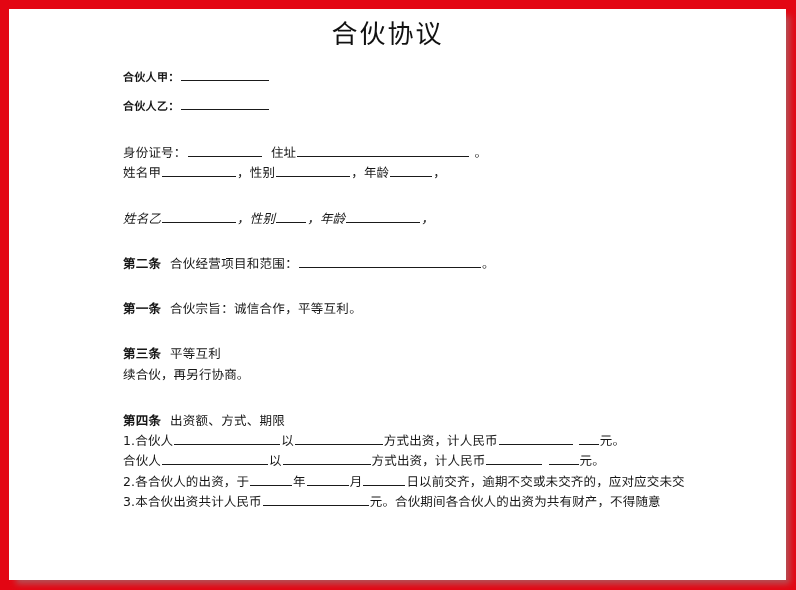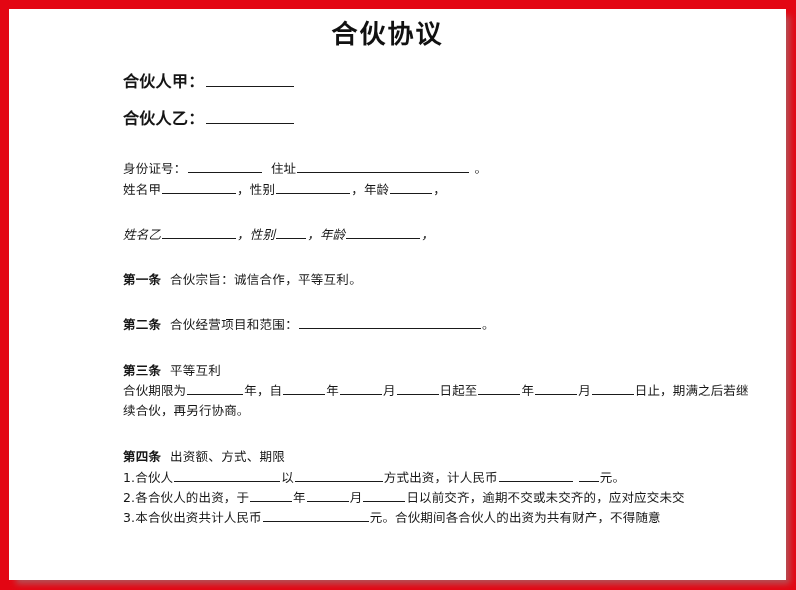--- a/index.html
+++ b/index.html
@@ -44,41 +44,41 @@
     height: 100%;
     background: #ffffff;
     padding: 6px 22px 0 22px;
     overflow: hidden;
   }
 
   
   .doc-title {
     text-align: center;
     font-size: 26px;
-    font-weight: bold;
+    font-weight: normal;
     color: #111111;
     letter-spacing: 2px;
     line-height: 1.25;
     margin: 3px 0 0 0;
     padding-right: 20px;
   }
 
   
   .body-block {
     padding-left: 92px;
     padding-right: 10px;
     margin-top: 18px;
     color: #161616;
     font-size: 12.5px;
     line-height: 1.62;
   }
 
   .party-line {
     font-weight: bold;
-    font-size: 16px;
+    font-size: 11px;
     letter-spacing: 0.3px;
     margin: 0 0 0 0;
   }
   .party-line + .party-line {
     margin-top: 12px;
   }
 
   .person-block {
     margin-top: 27px;
   }
@@ -155,40 +155,40 @@
 
         <p><span>姓名甲</span><span class="blank u-md"></span><span>，性别</span><span class="blank u-md"></span><span>，年龄</span><span class="blank u-xs"></span><span>，</span></p>
       </div>
 
       <div class="person-block-2">
         <p><span>姓名乙</span><span class="blank u-md"></span><span>，性别</span><span class="blank u-xxs"></span><span>，年龄</span><span class="blank u-md"></span><span>，</span></p>
 
       </div>
 
       <div class="clause">
-        <p class="heading"><span class="num">第一条</span>&nbsp;&nbsp;<span>合伙宗旨：诚信合作，平等互利。</span></p>
+        <p class="heading"><span class="num">第二条</span>&nbsp;&nbsp;<span>合伙经营项目和范围：</span><span class="blank u-scope"></span><span>。</span></p>
       </div>
 
       <div class="clause">
-        <p class="heading"><span class="num">第二条</span>&nbsp;&nbsp;<span>合伙经营项目和范围：</span><span class="blank u-scope"></span><span>。</span></p>
+        <p class="heading"><span class="num">第一条</span>&nbsp;&nbsp;<span>合伙宗旨：诚信合作，平等互利。</span></p>
       </div>
 
       <div class="clause">
         <p class="heading"><span class="num">第三条</span>&nbsp;&nbsp;<span>平等互利</span></p>
 
-        <p><span>合伙期限为</span><span class="blank u-sm"></span><span>年，自</span><span class="blank u-xs"></span><span>年</span><span class="blank u-xs"></span><span>月</span><span class="blank u-xs"></span><span>日起至</span><span class="blank u-xs"></span><span>年</span><span class="blank u-xs"></span><span>月</span><span class="blank u-xs"></span><span>日止，期满之后若继</span></p>
 
         <p>续合伙，再另行协商。</p>
       </div>
 
       <div class="clause clause-4">
         <p class="heading"><span class="num">第四条</span>&nbsp;&nbsp;<span>出资额、方式、期限</span></p>
 
         <p><span>1.合伙人</span><span class="blank u-xl"></span><span>以</span><span class="blank u-lg"></span><span>方式出资，计人民币</span><span class="blank u-md"></span>&nbsp;<span class="blank u-mini"></span><span>元。</span></p>
 
+        <p><span>合伙人</span><span class="blank u-xl"></span><span>以</span><span class="blank u-lg"></span><span>方式出资，计人民币</span><span class="blank u-sm"></span>&nbsp;<span class="blank u-xxs"></span><span>元。</span></p>
 
         <p><span>2.各合伙人的出资，于</span><span class="blank u-xs"></span><span>年</span><span class="blank u-xs"></span><span>月</span><span class="blank u-xs"></span><span>日以前交齐，逾期不交或未交齐的，应对应交未交</span></p>
 
 
         <p><span>3.本合伙出资共计人民币</span><span class="blank u-xl"></span><span>元。合伙期间各合伙人的出资为共有财产，不得随意</span></p>
 
       </div>
 
     </div>
   </div>

